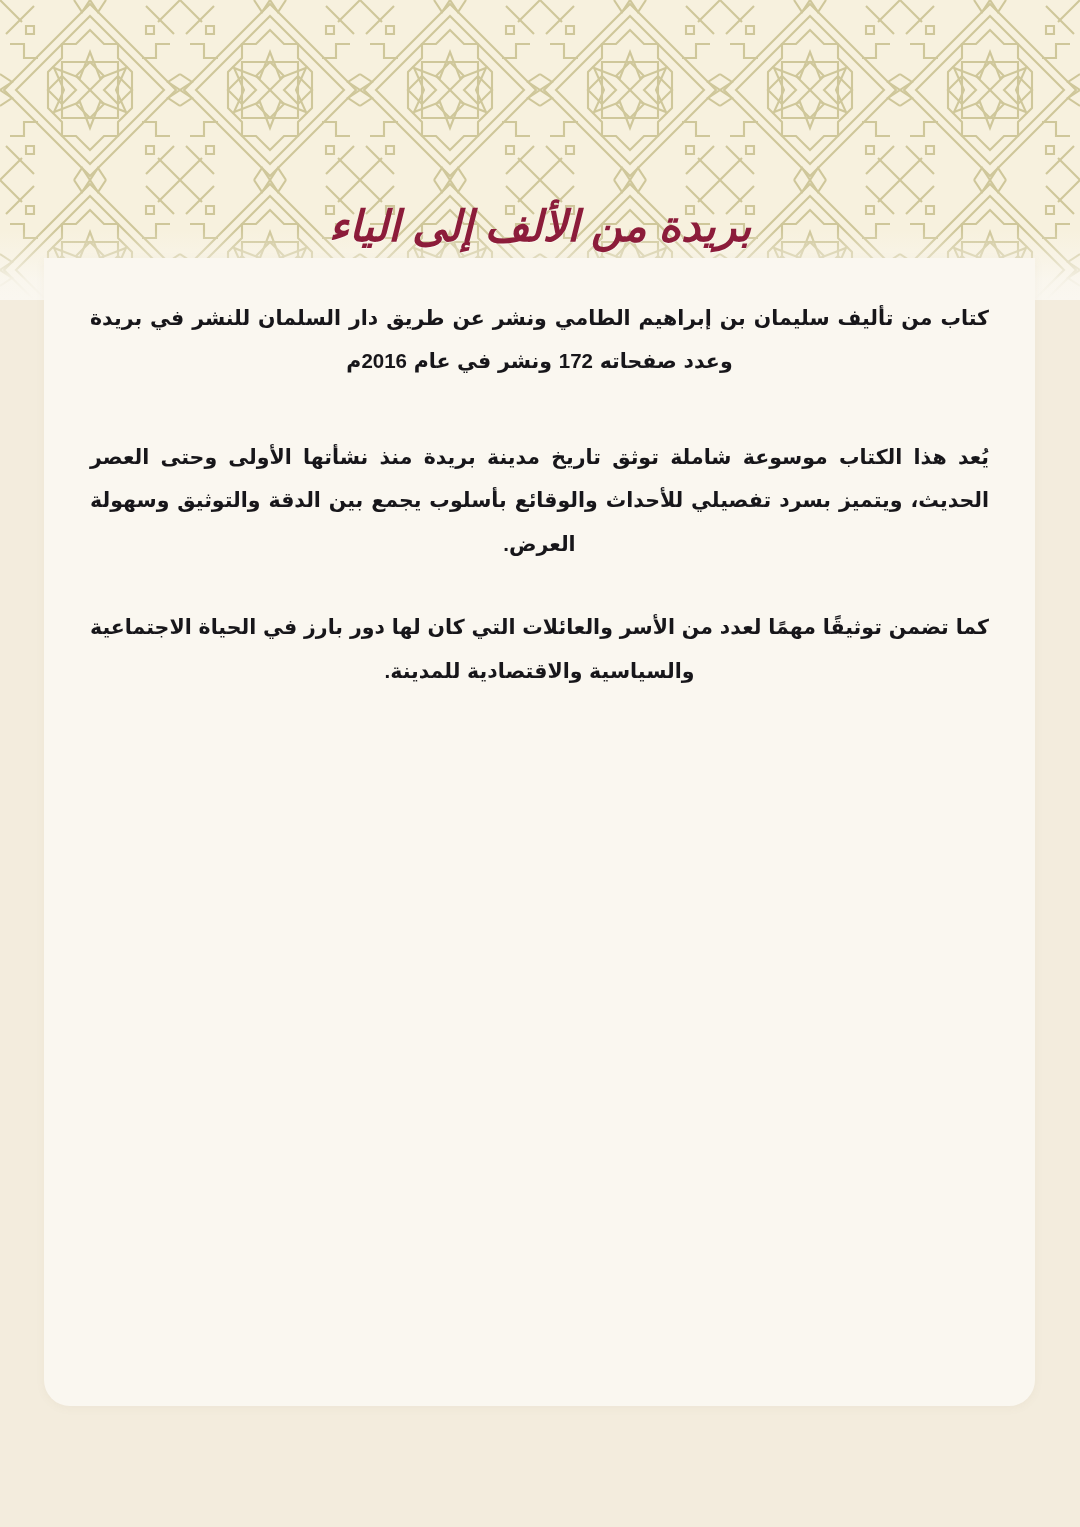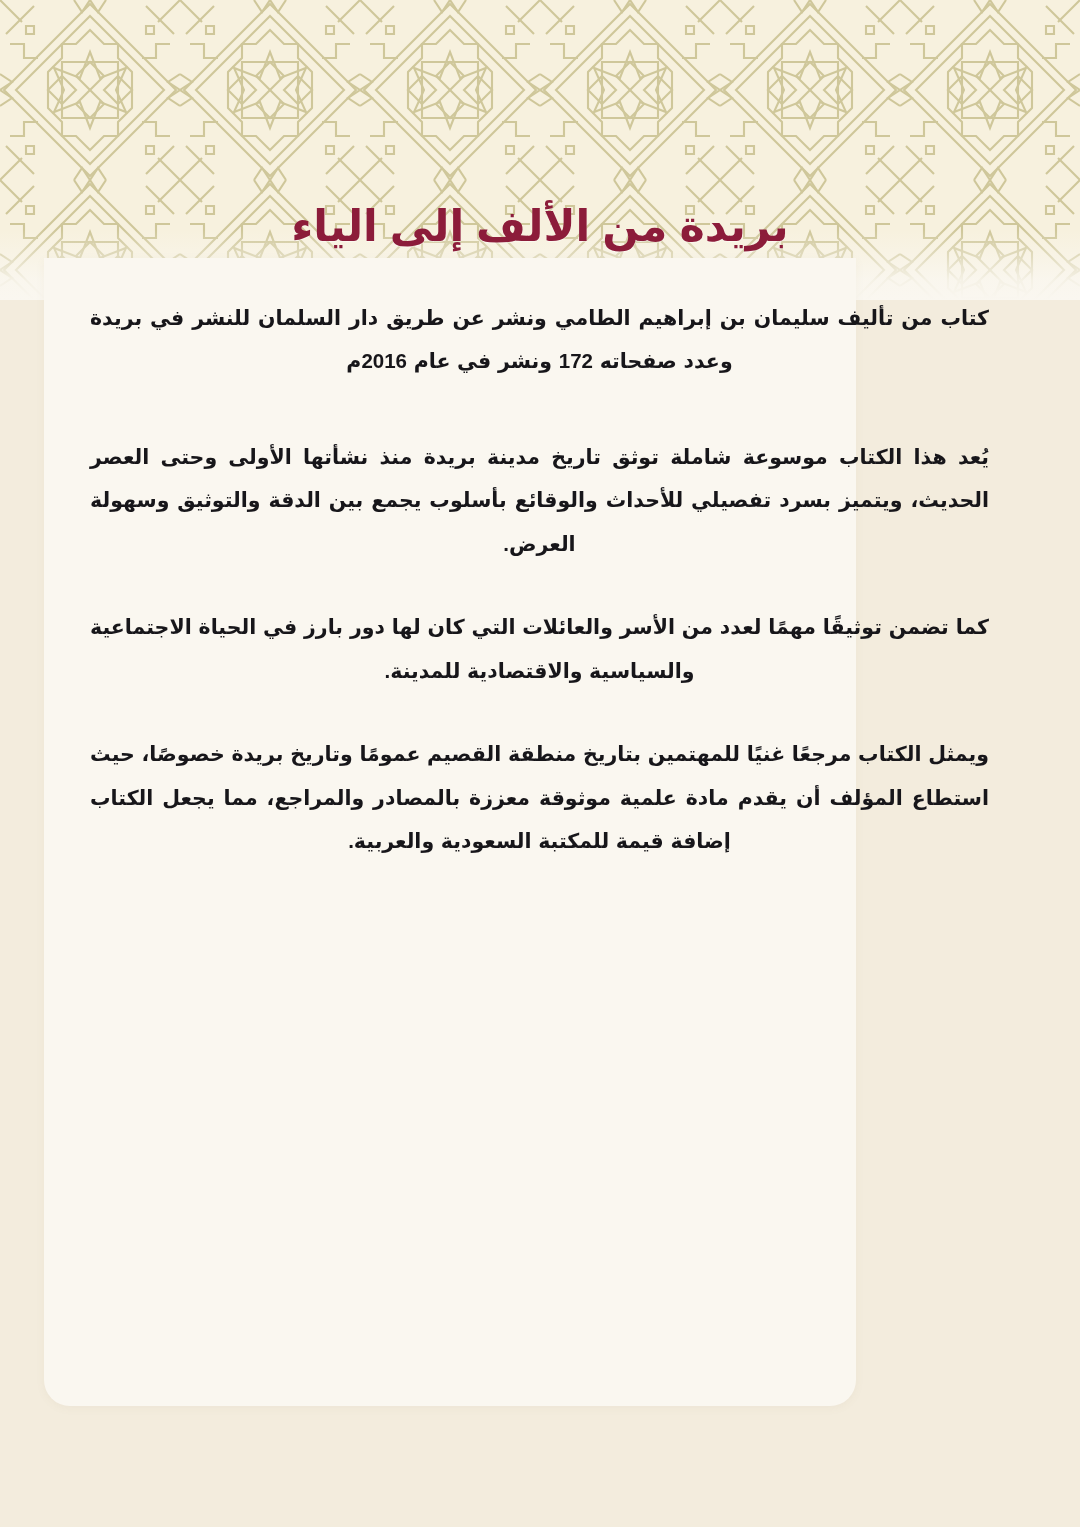--- a/index.html
+++ b/index.html
@@ -46,37 +46,38 @@
     pointer-events: none;
   }
 
   
   #title-wrap {
     position: absolute;
     left: 0; top: 172px;
     width: 1080px;
     text-align: center;
     z-index: 5;
+    font-style: italic;
   }
   #page-title {
     display: inline-block;
     font-size: 43px;
     font-weight: bold;
     color: #8C1C3A;
     letter-spacing: 0px;
     line-height: 1.2;
     text-shadow: 0 1px 0 rgba(255,255,255,0.45);
   }
 
   
   #content-card {
     position: absolute;
     left: 44px;
     top: 258px;
-    width: 812px;
+    width: 991px;
     height: 1148px;
     background: #FAF7F0;
     border-radius: 0 0 26px 26px;
     box-shadow: 0 2px 10px rgba(140,120,80,0.06);
     z-index: 3;
   }
   #card-inner {
     position: absolute;
     left: 0; top: 0;
     width: 991px;
@@ -165,18 +166,15 @@
 
     <div class="para-block">
       <p class="para-line">يُعد هذا الكتاب موسوعة شاملة توثق تاريخ مدينة بريدة منذ نشأتها الأولى وحتى العصر الحديث، ويتميز بسرد تفصيلي للأحداث والوقائع بأسلوب يجمع بين الدقة والتوثيق وسهولة العرض.</p>
     </div>
 
     <div class="para-block">
       <p class="para-line">كما تضمن توثيقًا مهمًا لعدد من الأسر والعائلات التي كان لها دور بارز في الحياة الاجتماعية والسياسية والاقتصادية للمدينة.</p>
     </div>
 
 
-    <div class="para-block">
-      <p class="para-line">ويمثل الكتاب مرجعًا غنيًا للمهتمين بتاريخ منطقة القصيم عمومًا وتاريخ بريدة خصوصًا، حيث استطاع المؤلف أن يقدم مادة علمية موثوقة معززة بالمصادر والمراجع، مما يجعل الكتاب إضافة قيمة للمكتبة السعودية والعربية.</p>
-    </div>
 
   </div>
 </div>
 
 </body></html>

